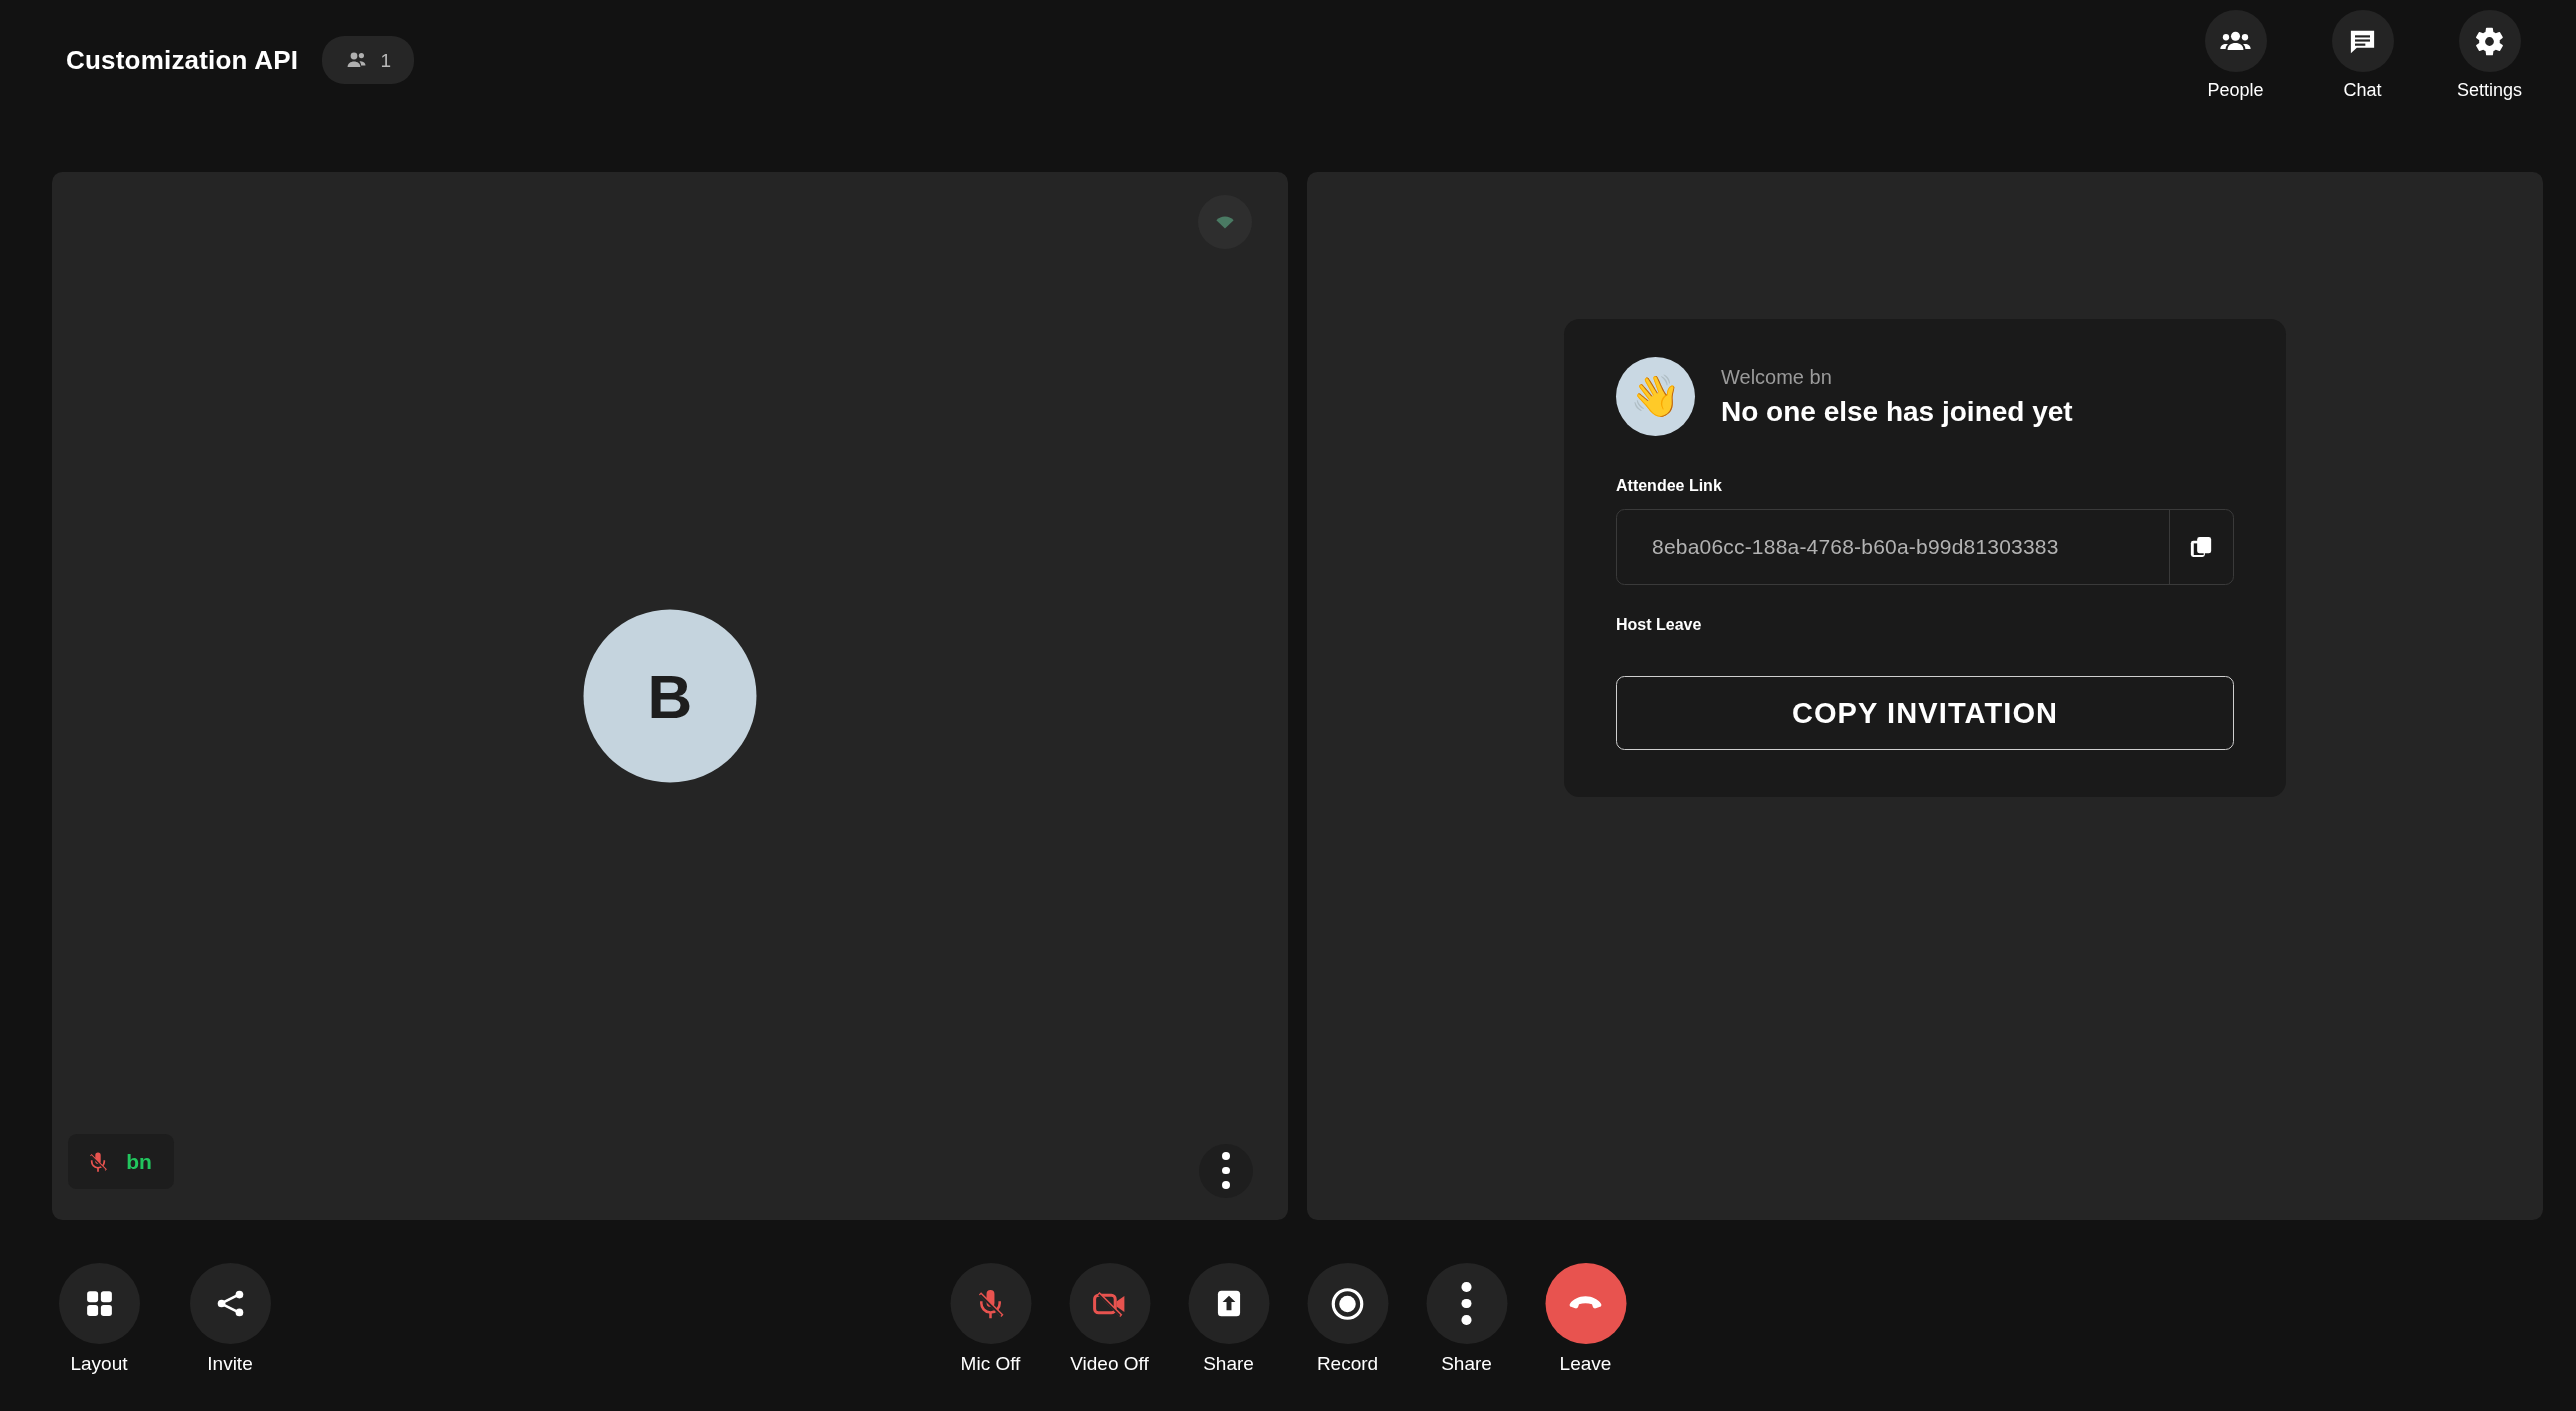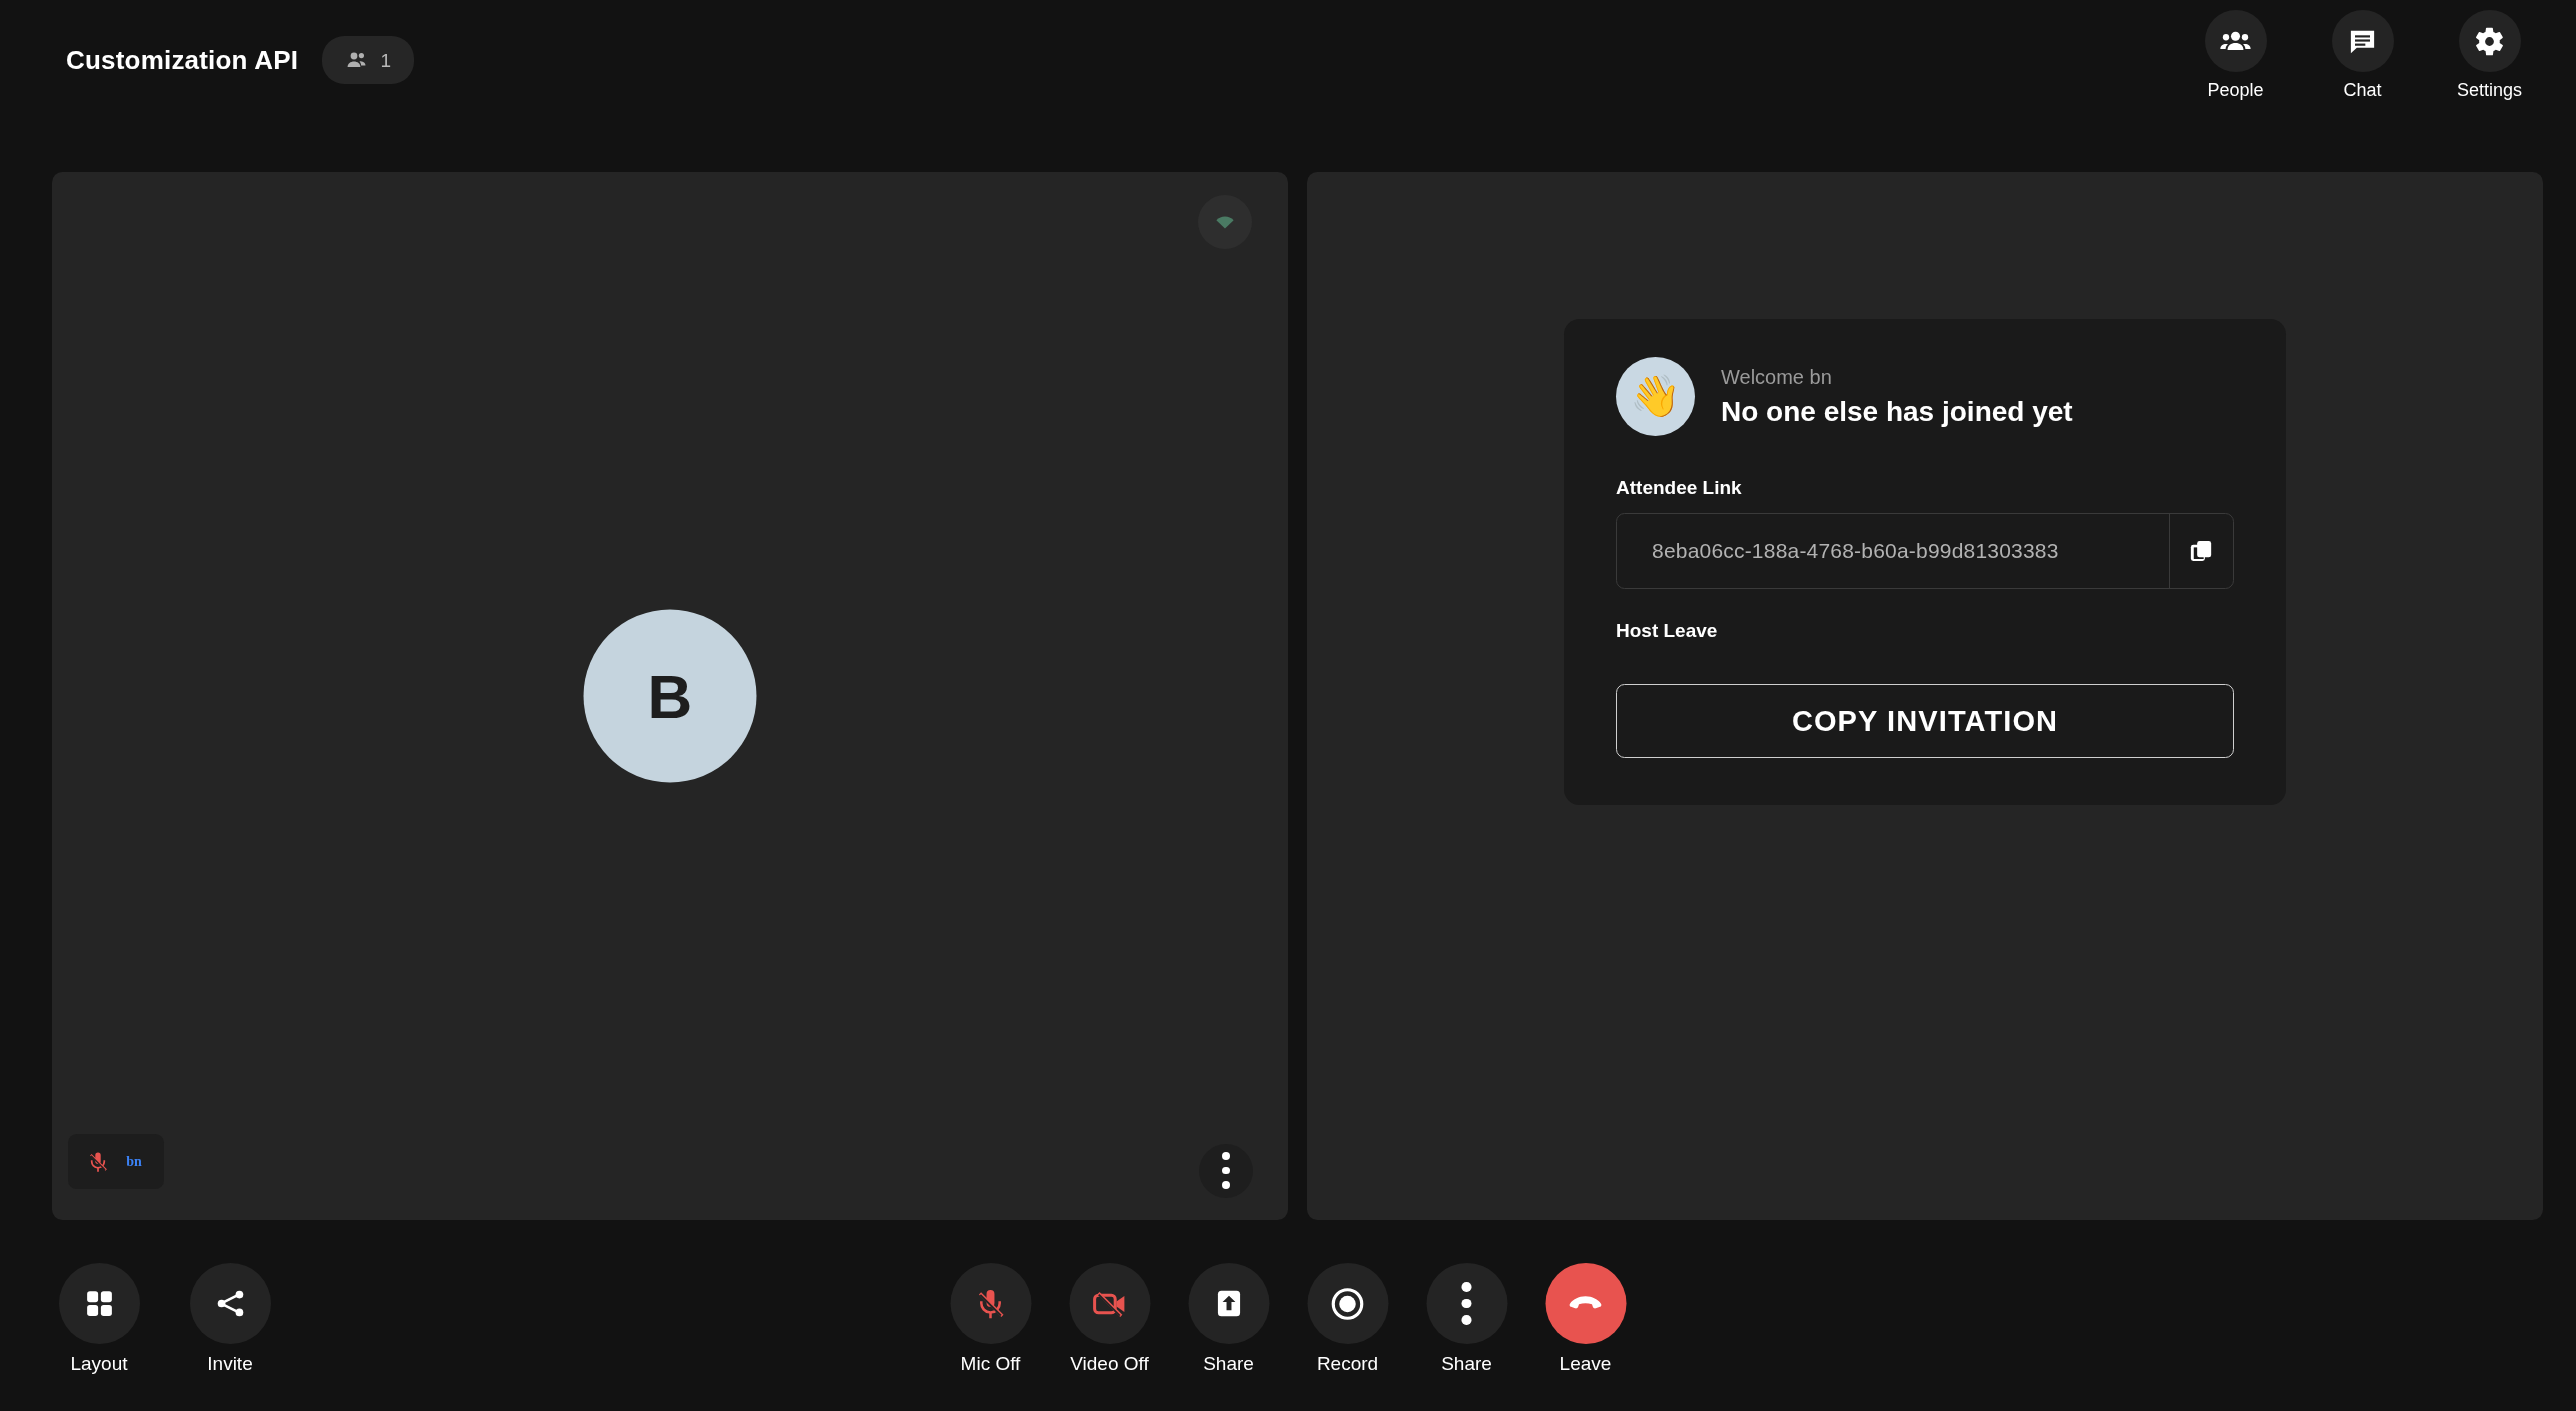--- a/index.html
+++ b/index.html
@@ -143,24 +143,23 @@
     bottom: 31px;
     height: 55px;
     background: #1d1d1d;
     border-radius: 8.6px;
     display: flex;
     align-items: center;
     gap: 15.5px;
     padding: 0 22.5px 0 17.3px;
   }
   .name-badge .nm {
-    color: #3b82f6;
-    font-size: 14px;
+    color: #22c55e;
+    font-size: 21px;
     font-weight: bold;
-    font-family: Liberation Serif, serif;
   }
 
   .tile-menu {
     position: absolute;
     right: 35px;
     bottom: 22.5px;
     width: 54px; height: 54px;
     border-radius: 50%;
     background: #1e1e1e;
     display: flex;
@@ -226,21 +225,21 @@
   }
   .welcome-main {
     color: #ffffff;
     font-size: 28px;
     font-weight: bold;
     white-space: nowrap;
   }
 
   .field-label {
     color: #ffffff;
-    font-size: 19px;
+    font-size: 16px;
     font-weight: bold;
     margin-bottom: 14px;
   }
 
   .field-wrap {
     display: flex;
     align-items: stretch;
     border: 0.9px solid #3a3a3a;
     border-radius: 8.6px;
     height: 76px;

